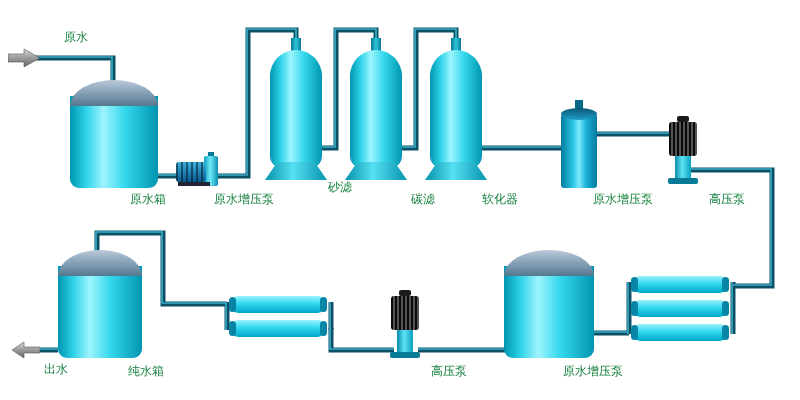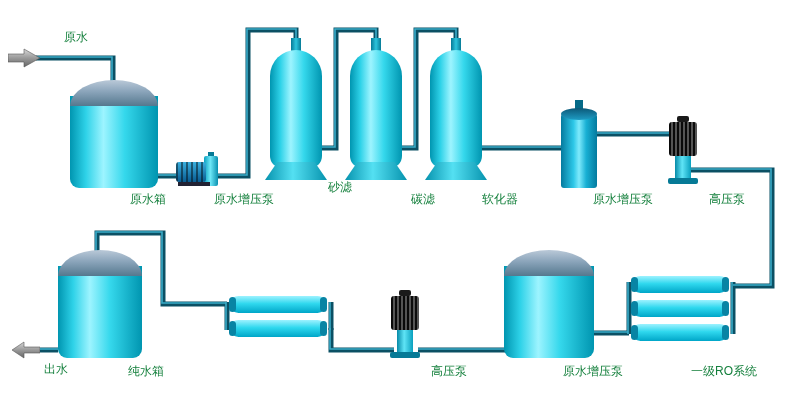--- a/index.html
+++ b/index.html
@@ -200,15 +200,14 @@
   <div class="lbl" style="left:166px;top:192px;width:68px">原水增压泵</div>
   <div class="lbl" style="left:270px;top:180px;width:52px">砂滤</div>
   <div class="lbl" style="left:353px;top:192px;width:52px">碳滤</div>
   <div class="lbl" style="left:430px;top:192px;width:52px">软化器</div>
   <div class="lbl" style="left:545px;top:192px;width:68px">原水增压泵</div>
   <div class="lbl" style="left:663px;top:192px;width:40px">高压泵</div>
   <div class="lbl" style="left:0;top:362px">出水</div>
   <div class="lbl" style="left:60px;top:364px;width:84px">纯水箱</div>
   <div class="lbl" style="left:385px;top:364px;width:40px">高压泵</div>
   <div class="lbl" style="left:504px;top:364px;width:90px">原水增压泵</div>
-  <div class="lbl" style="left:630px;top:364px;width:100px">一级RO系统</div>
 
 </div>
 
 </body></html>

